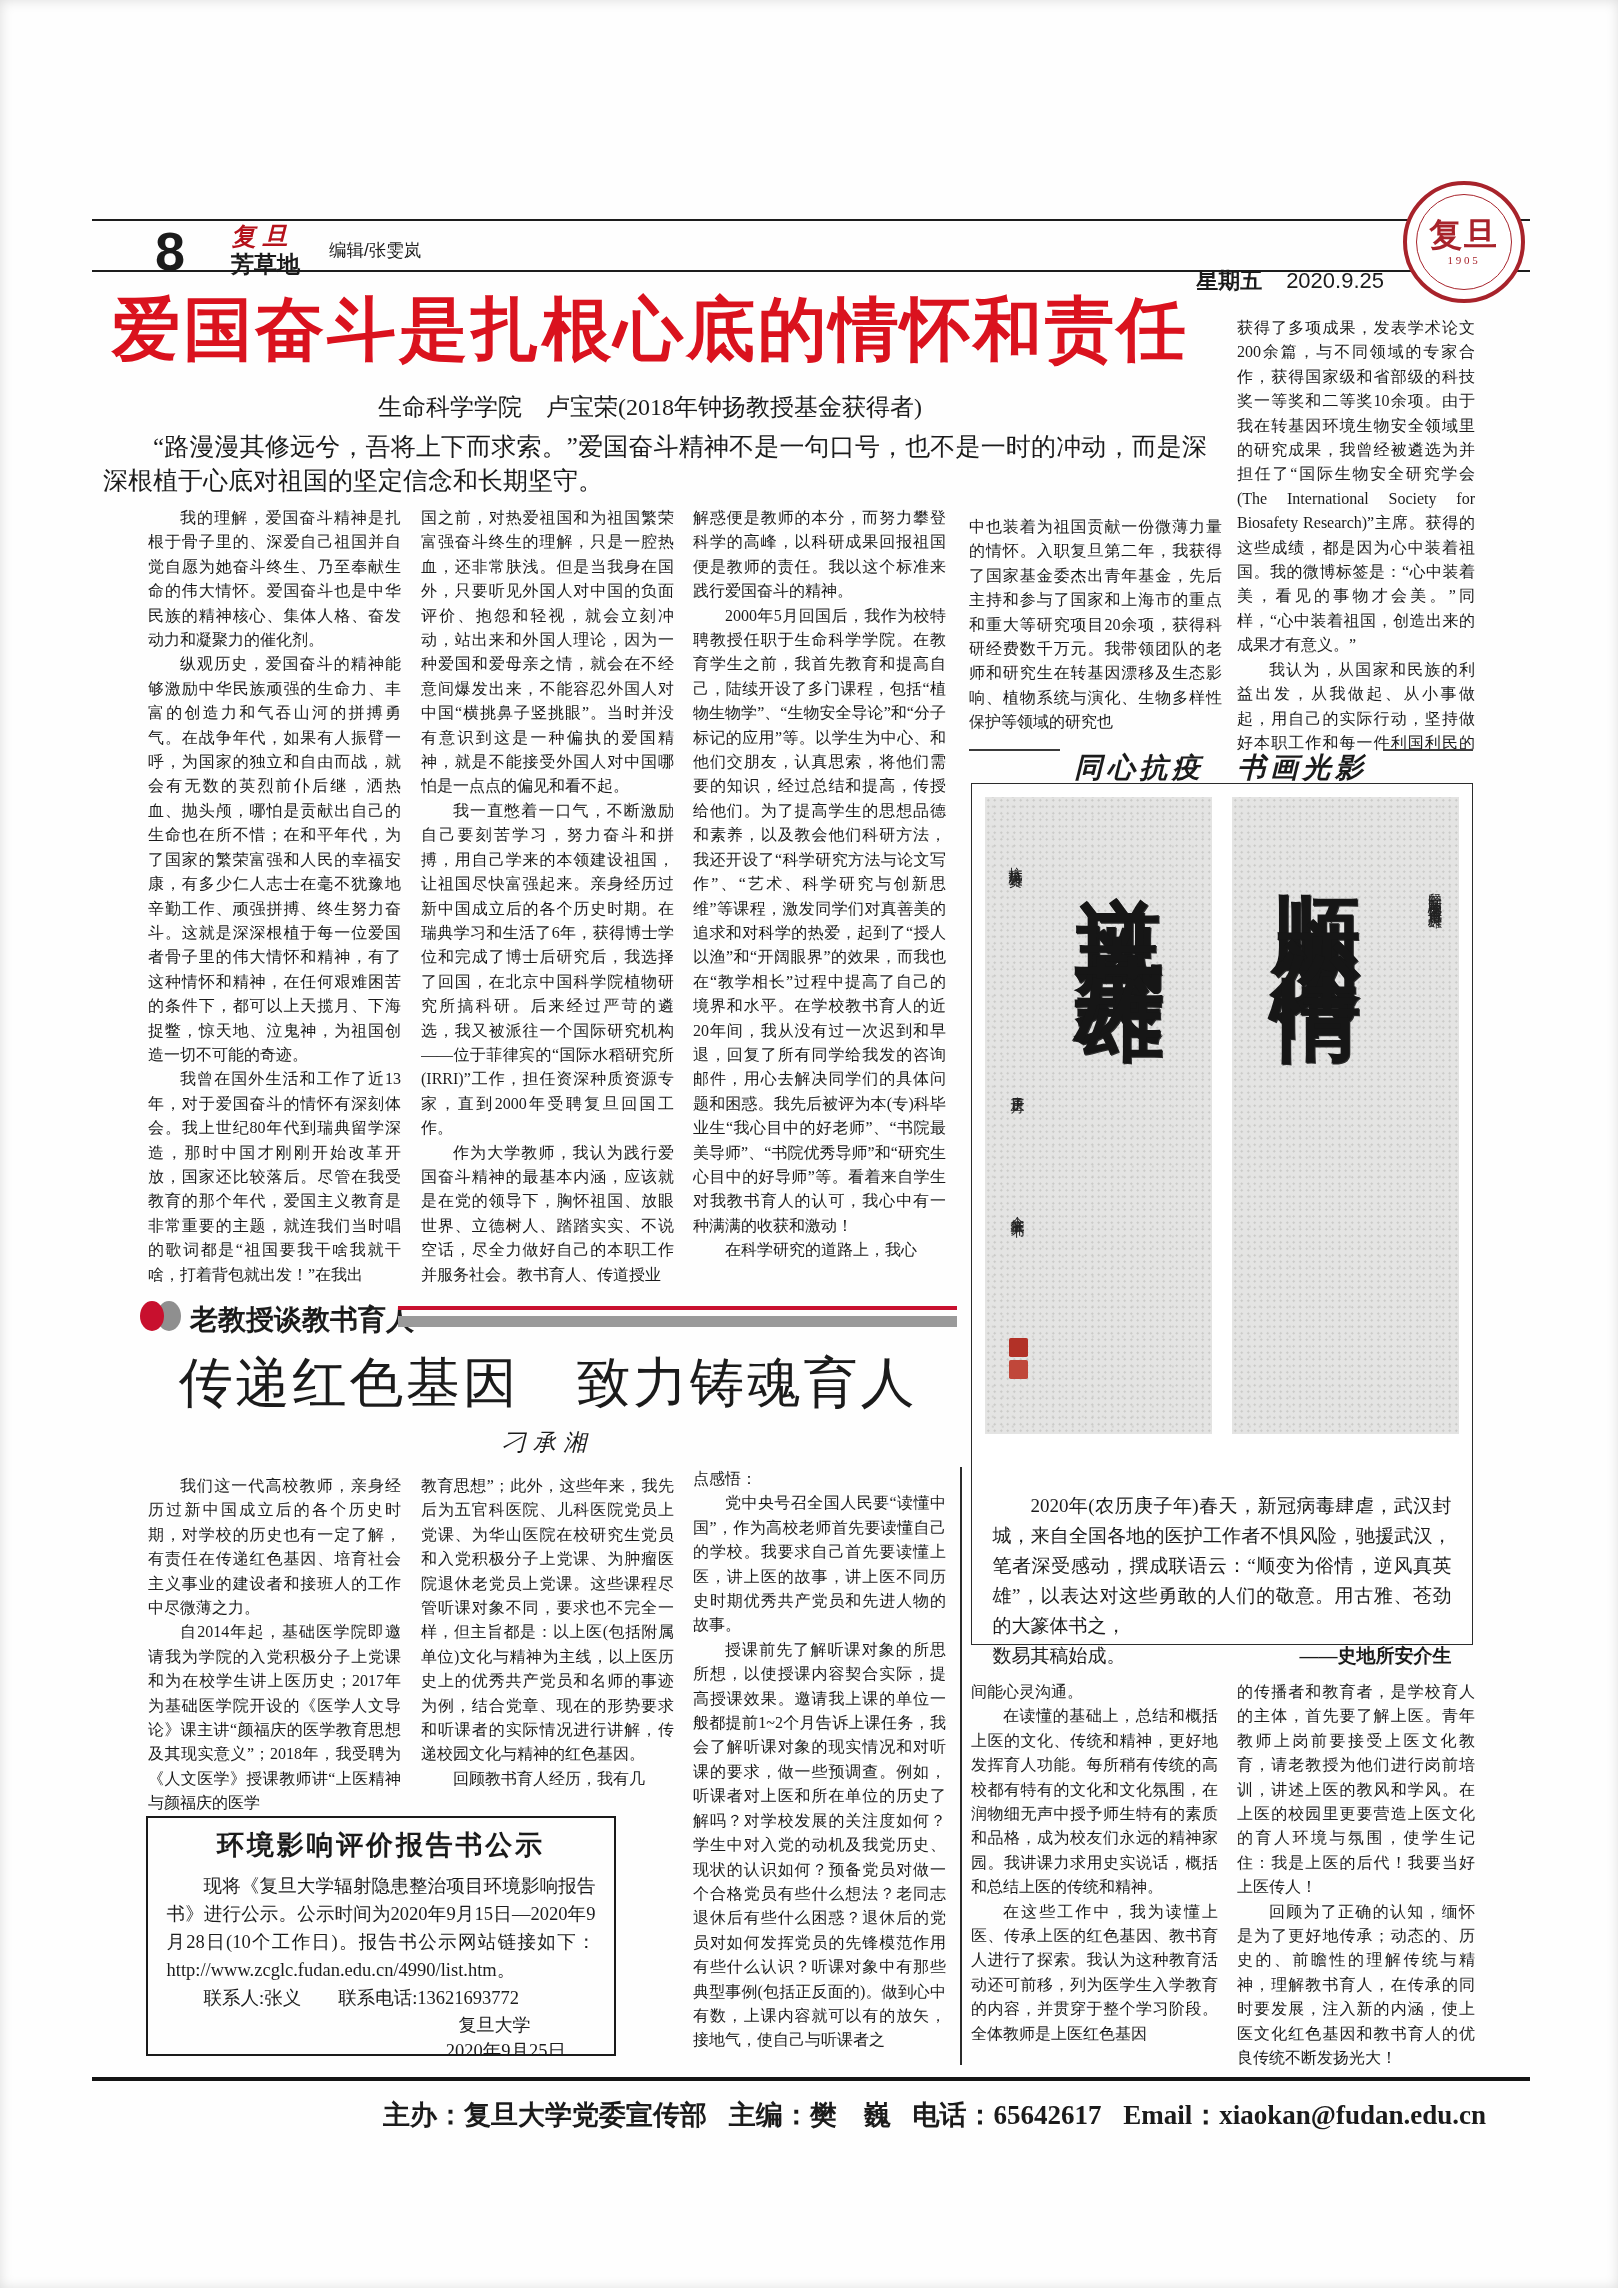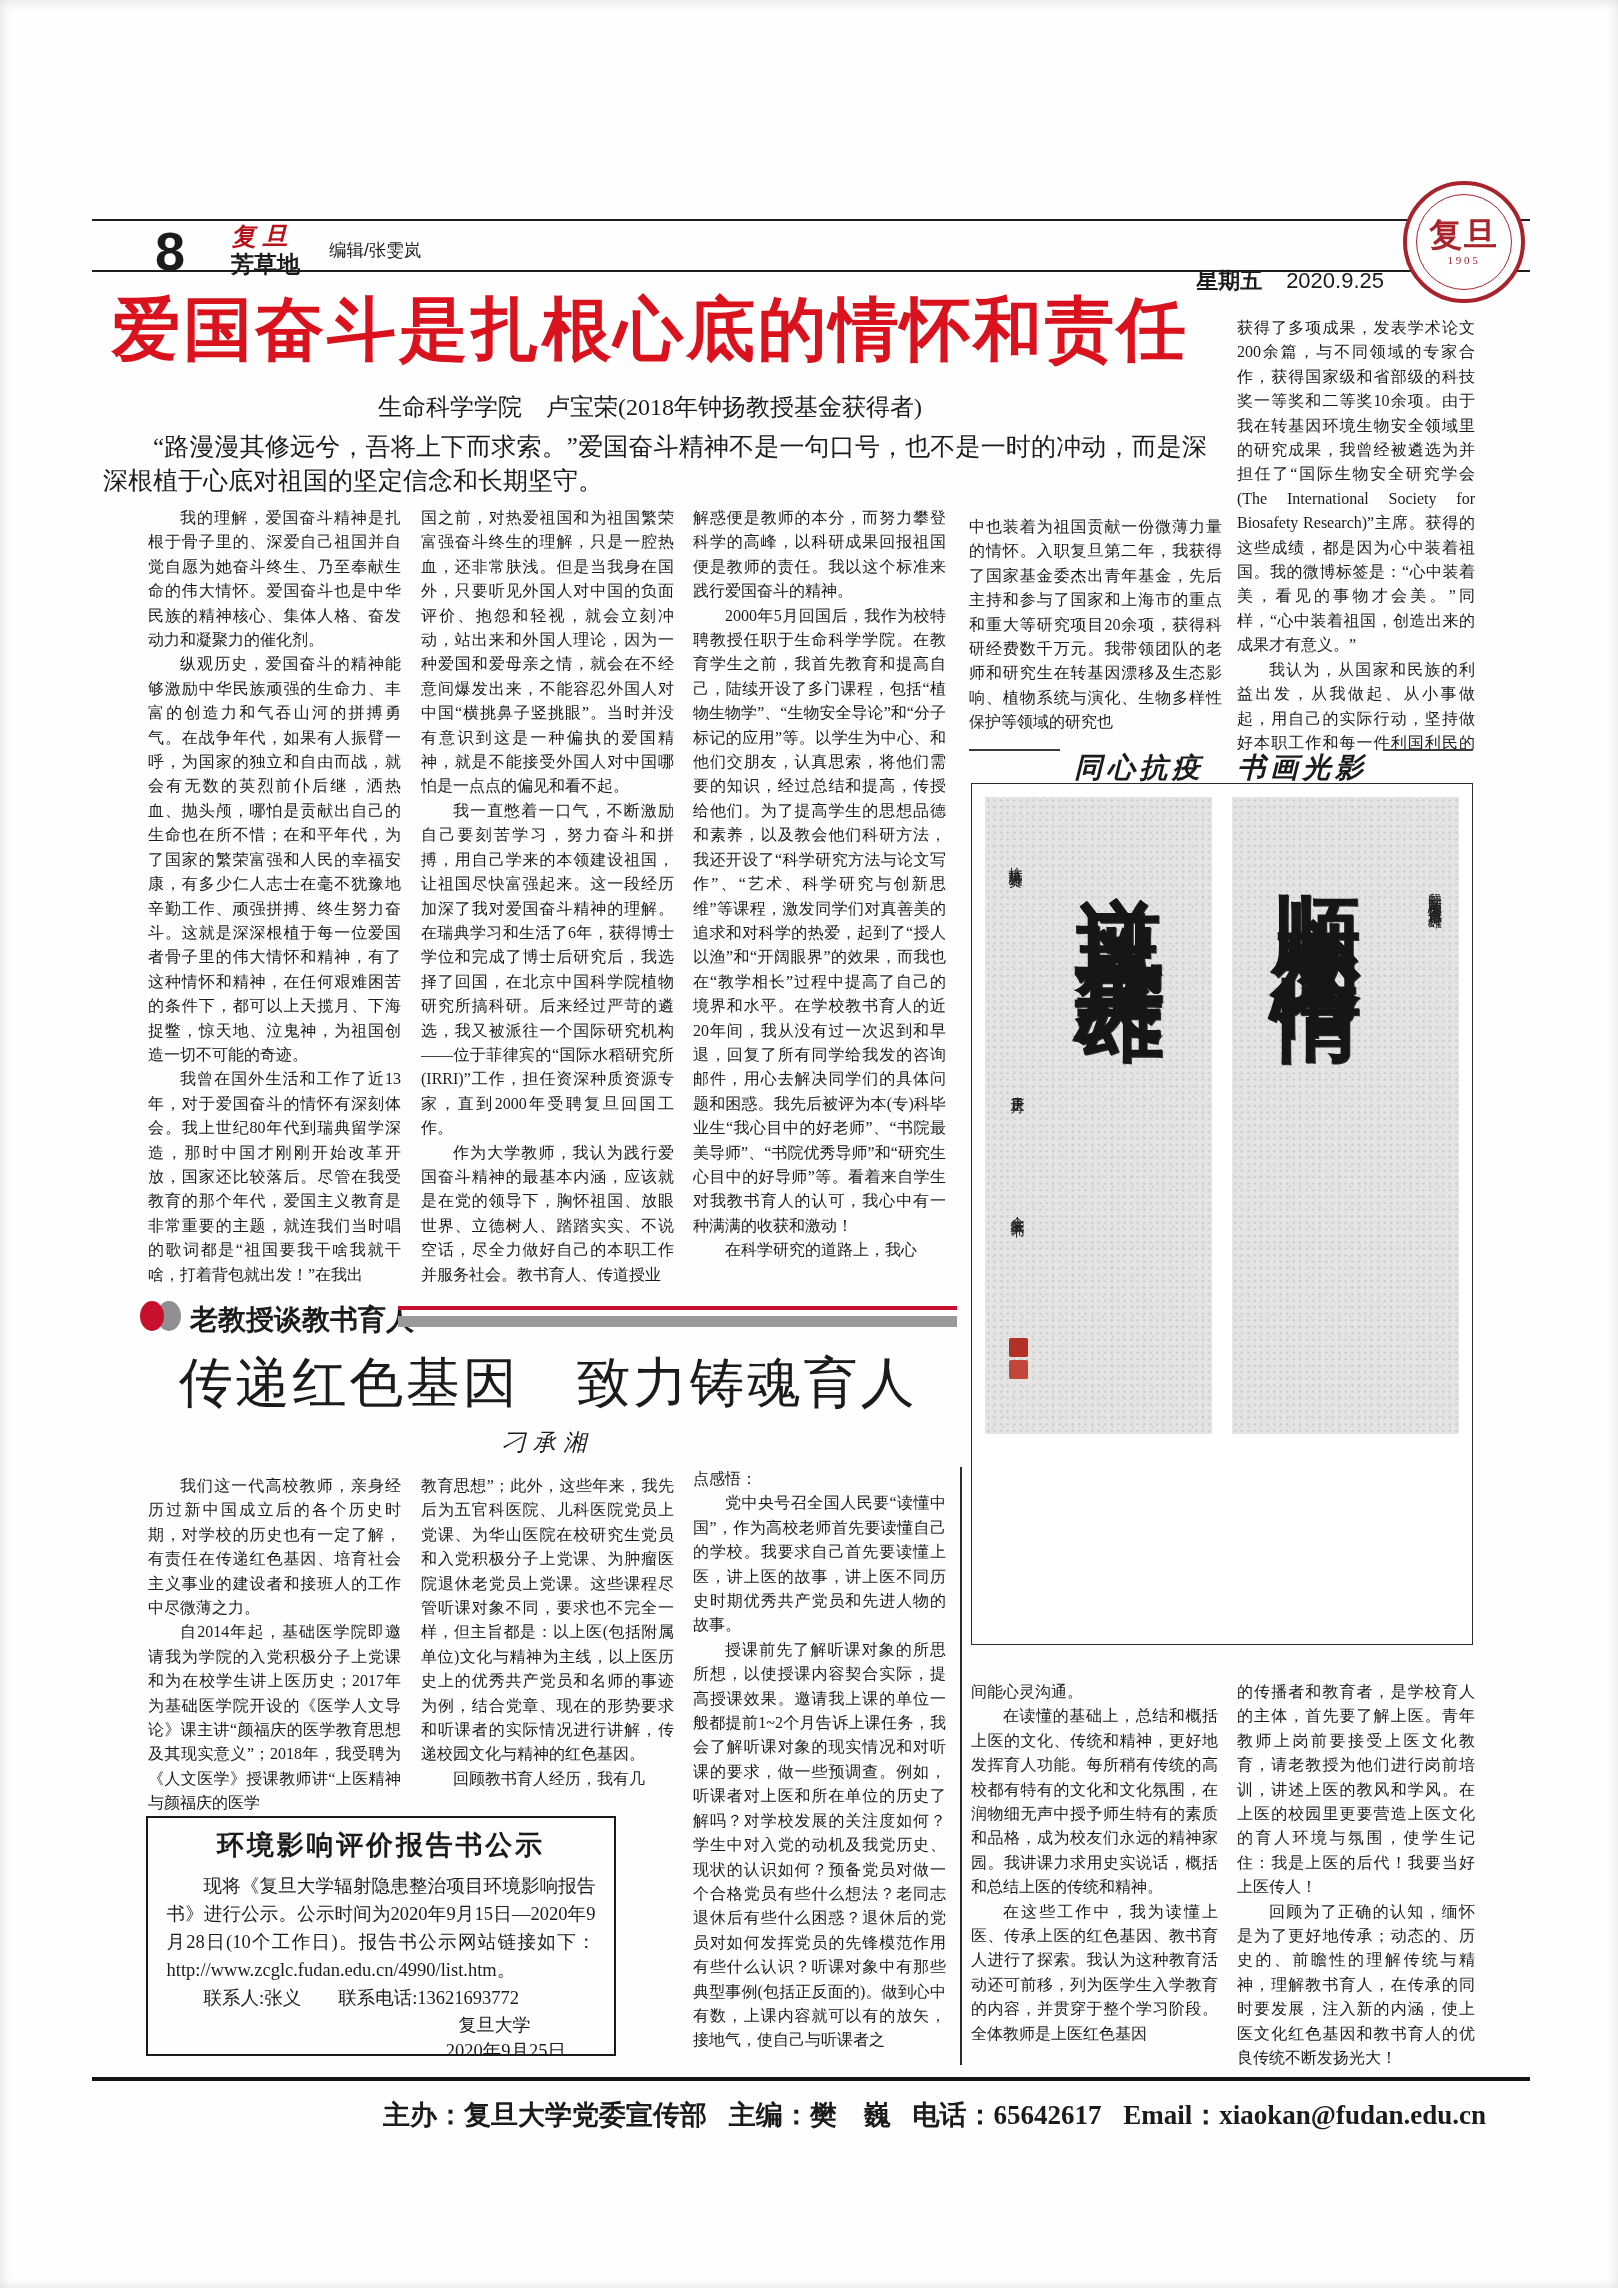--- a/index.html
+++ b/index.html
@@ -100,21 +100,21 @@
   <div class="abs byline">生命科学学院　卢宝荣(2018年钟扬教授基金获得者)</div>
   <div class="abs lead">“路漫漫其修远兮，吾将上下而求索。”爱国奋斗精神不是一句口号，也不是一时的冲动，而是深深根植于心底对祖国的坚定信念和长期坚守。</div>
 
   <div class="col" style="left:148px;top:506px;height:781px;">
       <div class="seg ind">我的理解，爱国奋斗精神是扎根于骨子里的、深爱自己祖国并自觉自愿为她奋斗终生、乃至奉献生命的伟大情怀。爱国奋斗也是中华民族的精神核心、集体人格、奋发动力和凝聚力的催化剂。</div>
       <div class="seg ind">纵观历史，爱国奋斗的精神能够激励中华民族顽强的生命力、丰富的创造力和气吞山河的拼搏勇气。在战争年代，如果有人振臂一呼，为国家的独立和自由而战，就会有无数的英烈前仆后继，洒热血、抛头颅，哪怕是贡献出自己的生命也在所不惜；在和平年代，为了国家的繁荣富强和人民的幸福安康，有多少仁人志士在毫不犹豫地辛勤工作、顽强拼搏、终生努力奋斗。这就是深深根植于每一位爱国者骨子里的伟大情怀和精神，有了这种情怀和精神，在任何艰难困苦的条件下，都可以上天揽月、下海捉鳖，惊天地、泣鬼神，为祖国创造一切不可能的奇迹。</div>
       <div class="seg ind">我曾在国外生活和工作了近13年，对于爱国奋斗的情怀有深刻体会。我上世纪80年代到瑞典留学深造，那时中国才刚刚开始改革开放，国家还比较落后。尽管在我受教育的那个年代，爱国主义教育是非常重要的主题，就连我们当时唱的歌词都是“祖国要我干啥我就干啥，打着背包就出发！”在我出</div>
     </div>
   <div class="col" style="left:421px;top:506px;height:781px;">
       <div class="seg">国之前，对热爱祖国和为祖国繁荣富强奋斗终生的理解，只是一腔热血，还非常肤浅。但是当我身在国外，只要听见外国人对中国的负面评价、抱怨和轻视，就会立刻冲动，站出来和外国人理论，因为一种爱国和爱母亲之情，就会在不经意间爆发出来，不能容忍外国人对中国“横挑鼻子竖挑眼”。当时并没有意识到这是一种偏执的爱国精神，就是不能接受外国人对中国哪怕是一点点的偏见和看不起。</div>
-      <div class="seg ind">我一直憋着一口气，不断激励自己要刻苦学习，努力奋斗和拼搏，用自己学来的本领建设祖国，让祖国尽快富强起来。这一段经历加深了我对爱国奋斗精神的理解。在瑞典学习和生活了6年，获得博士学位和完成了博士后研究后，我选择了回国，在北京中国科学院植物研究所搞科研。后来经过严苛的遴选，我又被派往一个国际研究机构——位于菲律宾的“国际水稻研究所(IRRI)”工作，担任资深种质资源专家，直到2000年受聘复旦回国工作。</div>
+      <div class="seg ind">我一直憋着一口气，不断激励自己要刻苦学习，努力奋斗和拼搏，用自己学来的本领建设祖国，让祖国尽快富强起来。亲身经历过新中国成立后的各个历史时期。在瑞典学习和生活了6年，获得博士学位和完成了博士后研究后，我选择了回国，在北京中国科学院植物研究所搞科研。后来经过严苛的遴选，我又被派往一个国际研究机构——位于菲律宾的“国际水稻研究所(IRRI)”工作，担任资深种质资源专家，直到2000年受聘复旦回国工作。</div>
       <div class="seg ind">作为大学教师，我认为践行爱国奋斗精神的最基本内涵，应该就是在党的领导下，胸怀祖国、放眼世界、立德树人、踏踏实实、不说空话，尽全力做好自己的本职工作并服务社会。教书育人、传道授业</div>
     </div>
   <div class="col" style="left:693px;top:506px;height:781px;">
       <div class="seg">解惑便是教师的本分，而努力攀登科学的高峰，以科研成果回报祖国便是教师的责任。我以这个标准来践行爱国奋斗的精神。</div>
       <div class="seg ind">2000年5月回国后，我作为校特聘教授任职于生命科学学院。在教育学生之前，我首先教育和提高自己，陆续开设了多门课程，包括“植物生物学”、“生物安全导论”和“分子标记的应用”等。以学生为中心、和他们交朋友，认真思索，将他们需要的知识，经过总结和提高，传授给他们。为了提高学生的思想品德和素养，以及教会他们科研方法，我还开设了“科学研究方法与论文写作”、“艺术、科学研究与创新思维”等课程，激发同学们对真善美的追求和对科学的热爱，起到了“授人以渔”和“开阔眼界”的效果，而我也在“教学相长”过程中提高了自己的境界和水平。在学校教书育人的近20年间，我从没有过一次迟到和早退，回复了所有同学给我发的咨询邮件，用心去解决同学们的具体问题和困惑。我先后被评为本(专)科毕业生“我心目中的好老师”、“书院最美导师”、“书院优秀导师”和“研究生心目中的好导师”等。看着来自学生对我教书育人的认可，我心中有一种满满的收获和激动！</div>
       <div class="seg ind">在科学研究的道路上，我心</div>
     </div>
   <div class="col" style="left:969px;top:515px;height:222px;">
       <div class="seg">中也装着为祖国贡献一份微薄力量的情怀。入职复旦第二年，我获得了国家基金委杰出青年基金，先后主持和参与了国家和上海市的重点和重大等研究项目20余项，获得科研经费数千万元。我带领团队的老师和研究生在转基因漂移及生态影响、植物系统与演化、生物多样性保护等领域的研究也</div>
     </div>
@@ -137,20 +137,27 @@
         <div class="vnote" style="left:24px;top:288px;">庚子正月</div>
         <div class="vnote" style="left:24px;top:408px;">介生撰并书</div>
         <div class="stamp" style="left:24px;top:541px;"></div>
         <div class="stamp s2" style="left:24px;top:563px;"></div>
       </div>
       <div class="panel panel-right">
         <div class="bigchars">顺变为俗情</div>
         <div class="vnote" style="right:16.6px;top:85px;">释文曰顺变为俗情逆风真英雄</div>
       </div>
     </div>
+    <div class="caption">
+      <div class="caption-body">2020年(农历庚子年)春天，新冠病毒肆虐，武汉封城，来自全国各地的医护工作者不惧风险，驰援武汉，笔者深受感动，撰成联语云：“顺变为俗情，逆风真英雄”，以表达对这些勇敢的人们的敬意。用古雅、苍劲的大篆体书之，</div>
+      <div class="caption-last">
+        <span>数易其稿始成。</span>
+        <span class="caption-sig">——史地所安介生</span>
+      </div>
+    </div>
   </div>
 
   <div class="abs banner">
     <div class="abs banner-icon-red"></div>
     <div class="abs banner-icon-gray"></div>
     <div class="abs banner-label">老教授谈教书育人</div>
     <div class="abs banner-rule-red"></div>
     <div class="abs banner-rule-gray"></div>
   </div>
 

